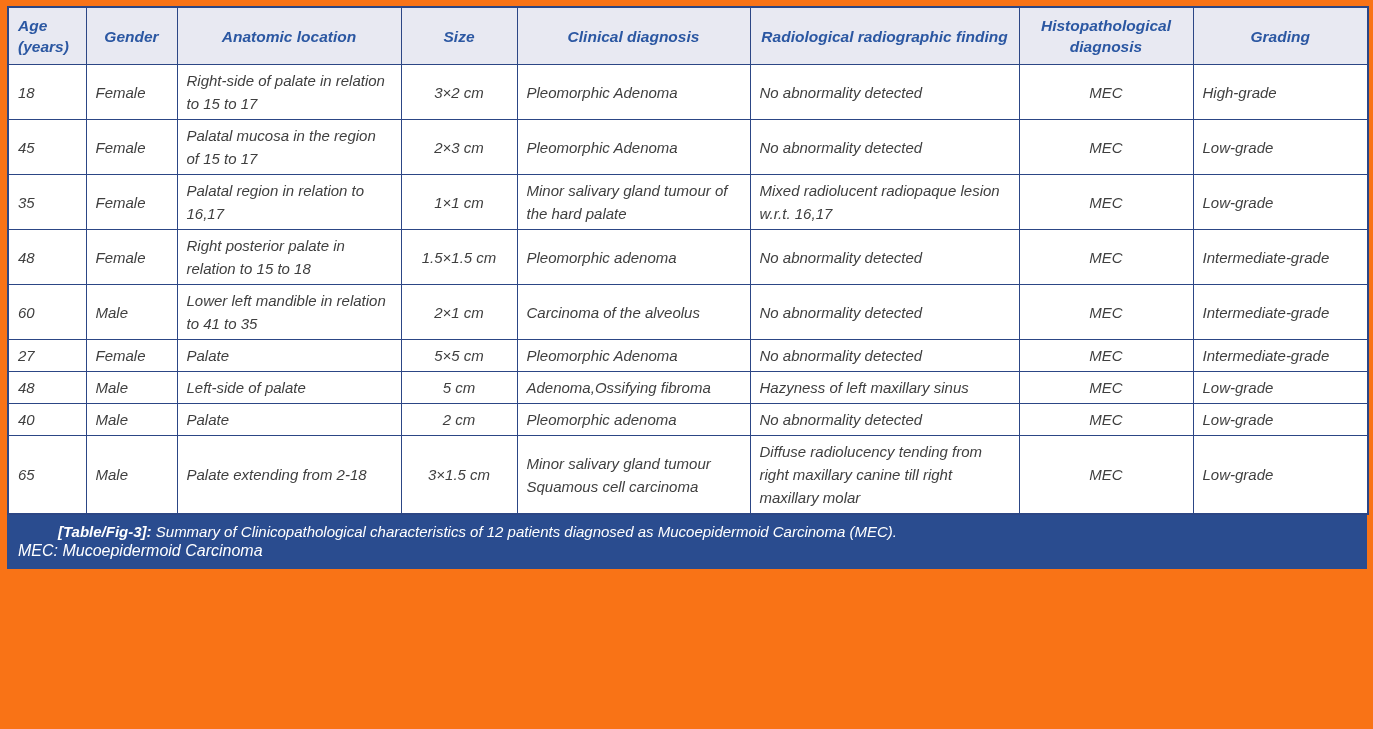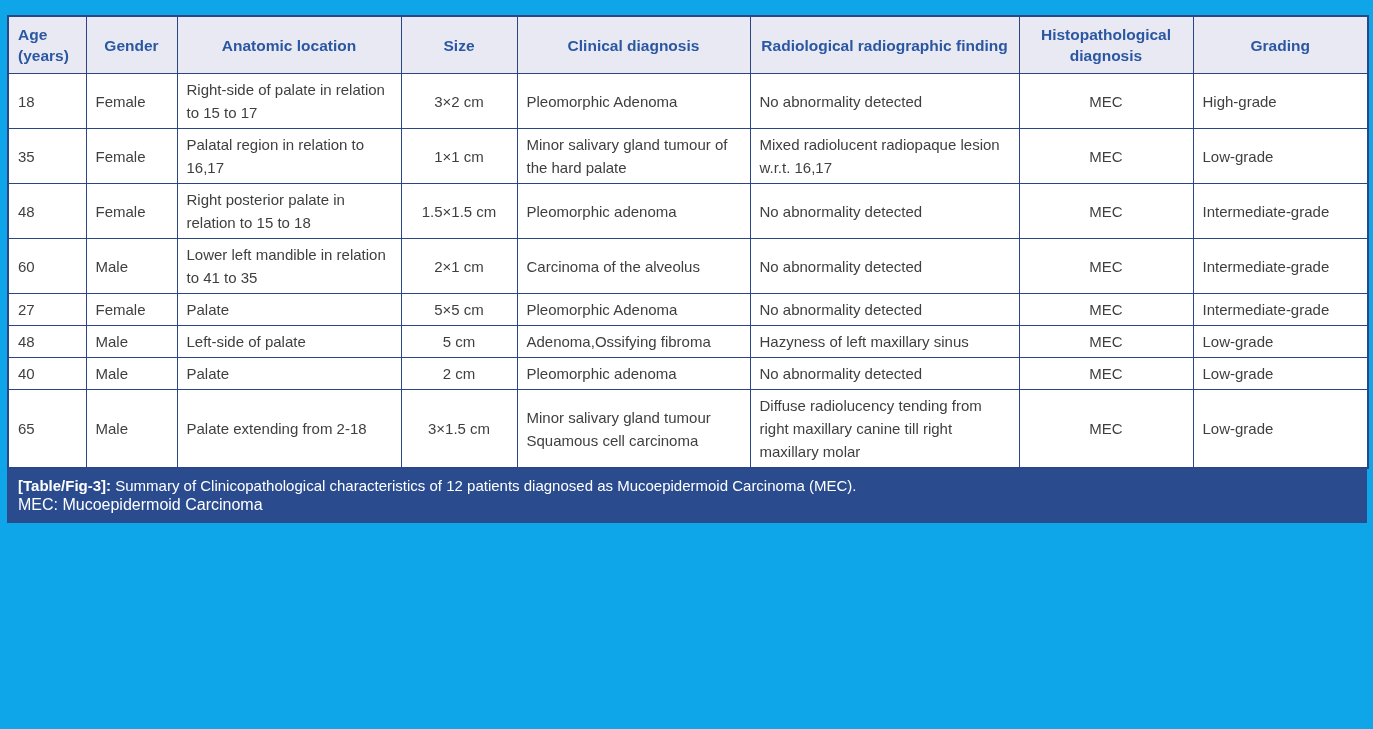--- a/index.html
+++ b/index.html
@@ -5,22 +5,23 @@
   html, body {
     margin: 0;
     padding: 0;
     background: #ffffff;
     font-family: "Liberation Sans", "DejaVu Sans", sans-serif;
   }
   .page {
     width: 1373px;
     height: 729px;
     box-sizing: border-box;
-    padding: 15px 0 0 7px;
-    background: #0ea5e9;
+    padding: 6px 0 0 7px;
+    background: #f97316;
+    font-style: italic;
   }
   table.clin-table {
     border-collapse: collapse;
     table-layout: fixed;
     width: 1360px;
     border: 2px solid #2c4685;
   }
   col.c0 { width: 78px; }
   col.c1 { width: 91px; }
   col.c2 { width: 224px; }
@@ -58,20 +59,21 @@
     background: #2a4c8f;
     color: #ffffff;
     padding: 7px 11px 9px 11px;
   }
   .caption-line1 {
     font-size: 15px;
     line-height: 20px;
   }
   .caption-label {
     font-weight: bold;
+    margin-left: 40px;
   }
   .caption-note {
     font-size: 16px;
     line-height: 18px;
   }
 </style>
 </head>
 <body>
 
 <div class="page">
@@ -103,20 +105,30 @@
           <td class="a-left">18</td>
           <td class="a-left">Female</td>
           <td class="a-left">Right-side of palate in relation to 15 to 17</td>
           <td class="a-center">3×2 cm</td>
           <td class="a-left">Pleomorphic Adenoma</td>
           <td class="a-left">No abnormality detected</td>
           <td class="a-center">MEC</td>
           <td class="a-left">High-grade</td>
         </tr>
         <tr>
+          <td class="a-left">45</td>
+          <td class="a-left">Female</td>
+          <td class="a-left">Palatal mucosa in the region of 15 to 17</td>
+          <td class="a-center">2×3 cm</td>
+          <td class="a-left">Pleomorphic Adenoma</td>
+          <td class="a-left">No abnormality detected</td>
+          <td class="a-center">MEC</td>
+          <td class="a-left">Low-grade</td>
+        </tr>
+        <tr>
           <td class="a-left">35</td>
           <td class="a-left">Female</td>
           <td class="a-left">Palatal region in relation to 16,17</td>
           <td class="a-center">1×1 cm</td>
           <td class="a-left">Minor salivary gland tumour of the hard palate</td>
           <td class="a-left">Mixed radiolucent radiopaque lesion w.r.t. 16,17</td>
           <td class="a-center">MEC</td>
           <td class="a-left">Low-grade</td>
         </tr>
         <tr>

